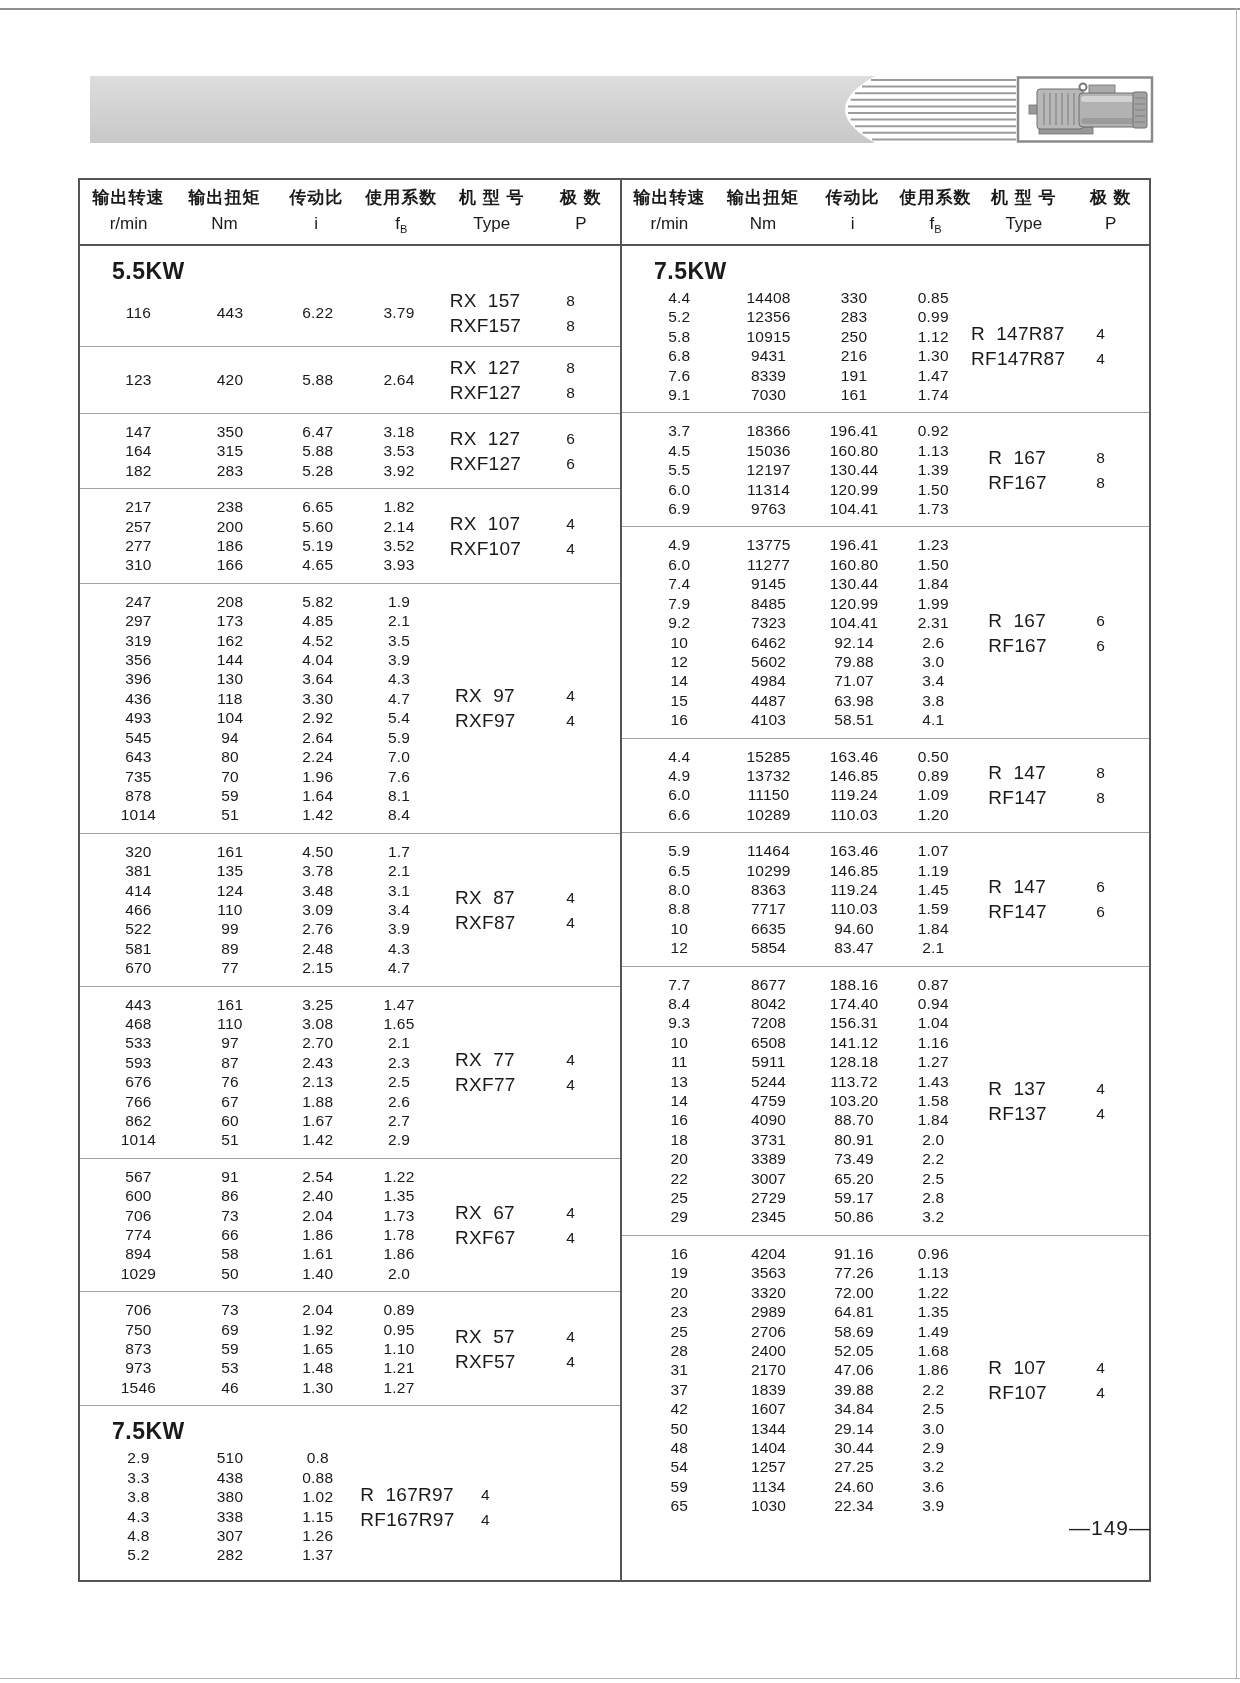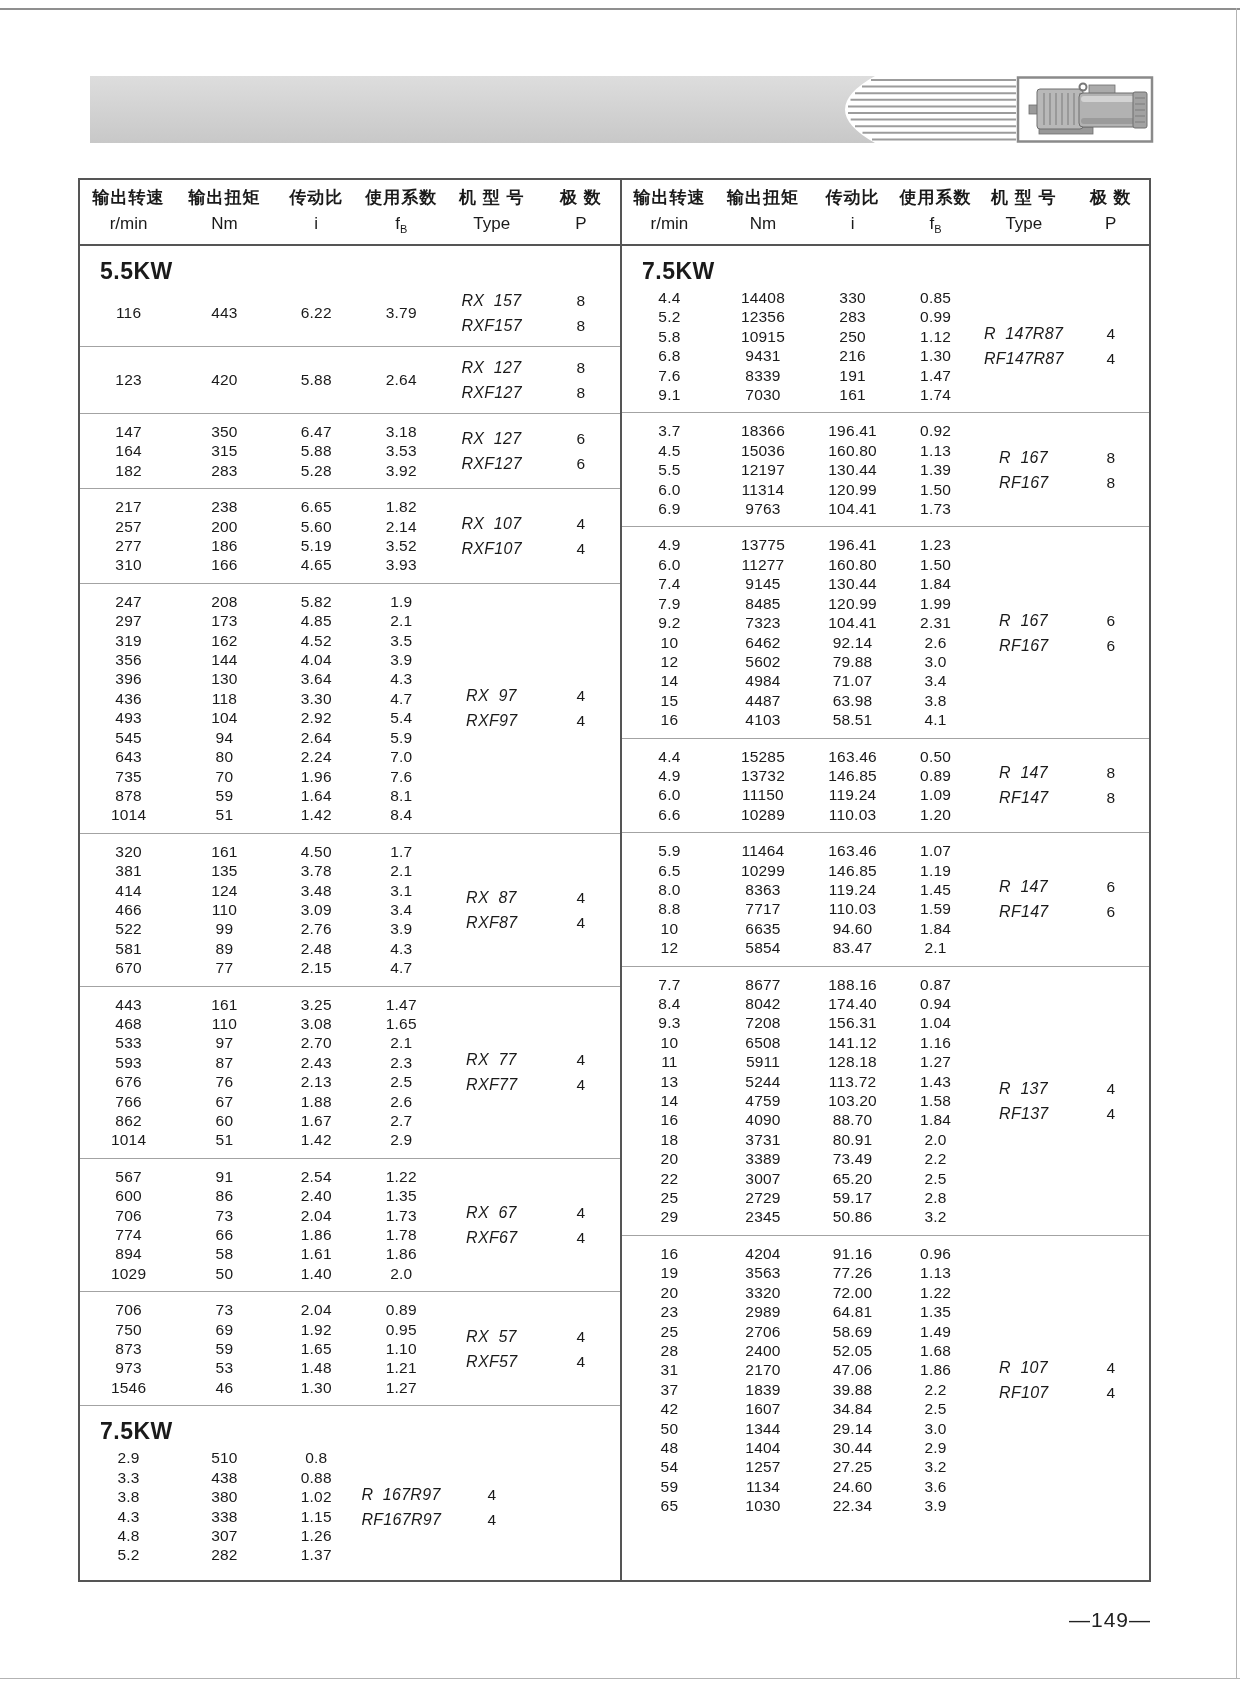--- a/index.html
+++ b/index.html
@@ -21,33 +21,33 @@
   .half.left{width:542px;border-right:2px solid #555;}
   .half.right{flex:1;}
 
   .col-header{display:grid;grid-template-columns:18% 17.5% 16.5% 15% 18.5% 14.5%;
               height:64px;border-bottom:2px solid #555;align-content:center;flex:0 0 auto;}
   .hcell{text-align:center;}
   .hlabel{font-size:17px;font-weight:bold;line-height:27px;padding-top:2px;letter-spacing:1px;white-space:pre;}
   .hunit{font-size:17px;line-height:26px;}
   .hunit sub{font-size:11px;}
 
-  .block{padding:8px 0;flex:0 0 auto;}
+  .block{padding:8px 12px;flex:0 0 auto;}
   .block + .block{border-top:1px solid #a3a3a3;}
   .block.fill{flex:1 1 auto;}
   .grid{display:grid;grid-template-columns:18% 17.5% 16.5% 15% 18.5% 14.5%;align-items:center;}
   .vals{text-align:center;}
   .val{font-size:15.5px;line-height:19.4px;letter-spacing:.2px;}
   .typewrap{width:fit-content;margin:0 auto;text-align:left;}
-  .typeline{font-size:16px;line-height:25px;white-space:pre;letter-spacing:.3px;font-style:italic;}
+  .typeline{font-size:19px;line-height:25px;white-space:pre;letter-spacing:.3px;}
   .polecol{text-align:center;}
   .poleline{font-size:15.5px;line-height:25px;}
   .power{font-size:23px;font-weight:bold;padding:4px 0 3px 20px;letter-spacing:.5px;}
 
-  .pageno{position:absolute;left:1040px;top:1608px;width:140px;text-align:center;
+  .pageno{position:absolute;left:1040px;top:1516px;width:140px;text-align:center;
           font-size:21px;letter-spacing:1px;color:#222;}
 </style>
 </head>
 <body>
 
 <div class="page">
   <div class="rule-top"></div>
   <div class="rule-right"></div>
   <div class="rule-bottom"></div>
 

